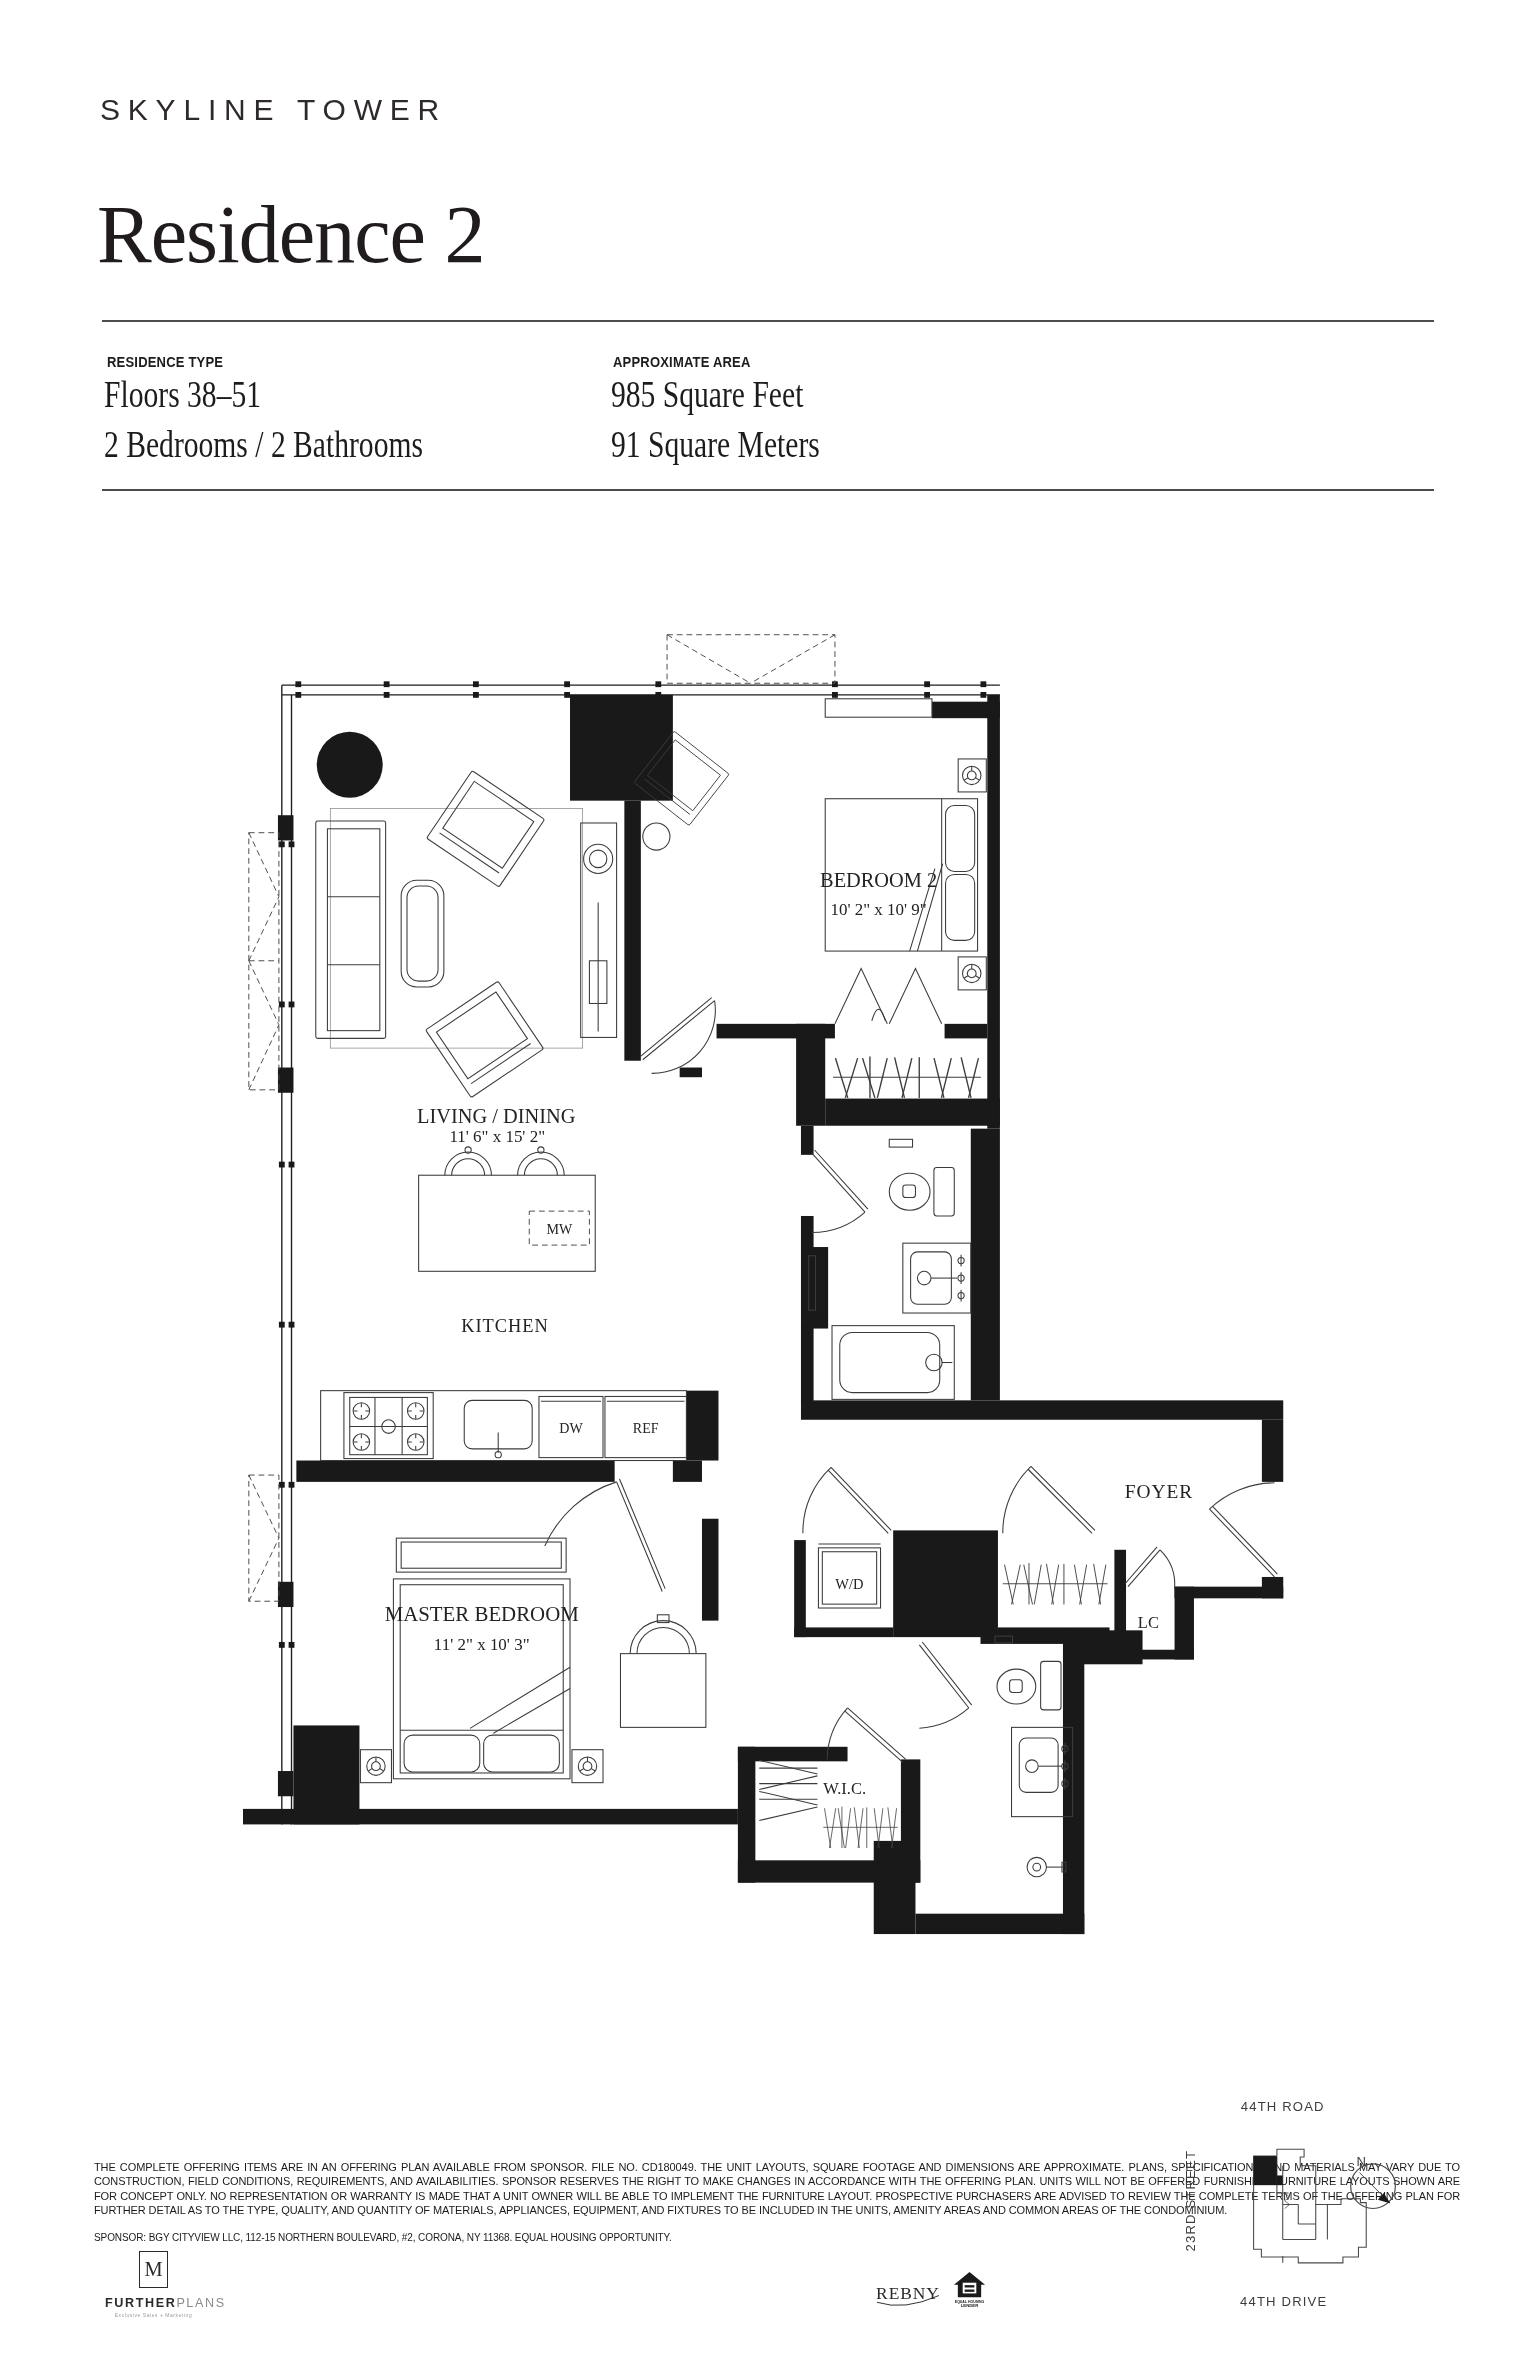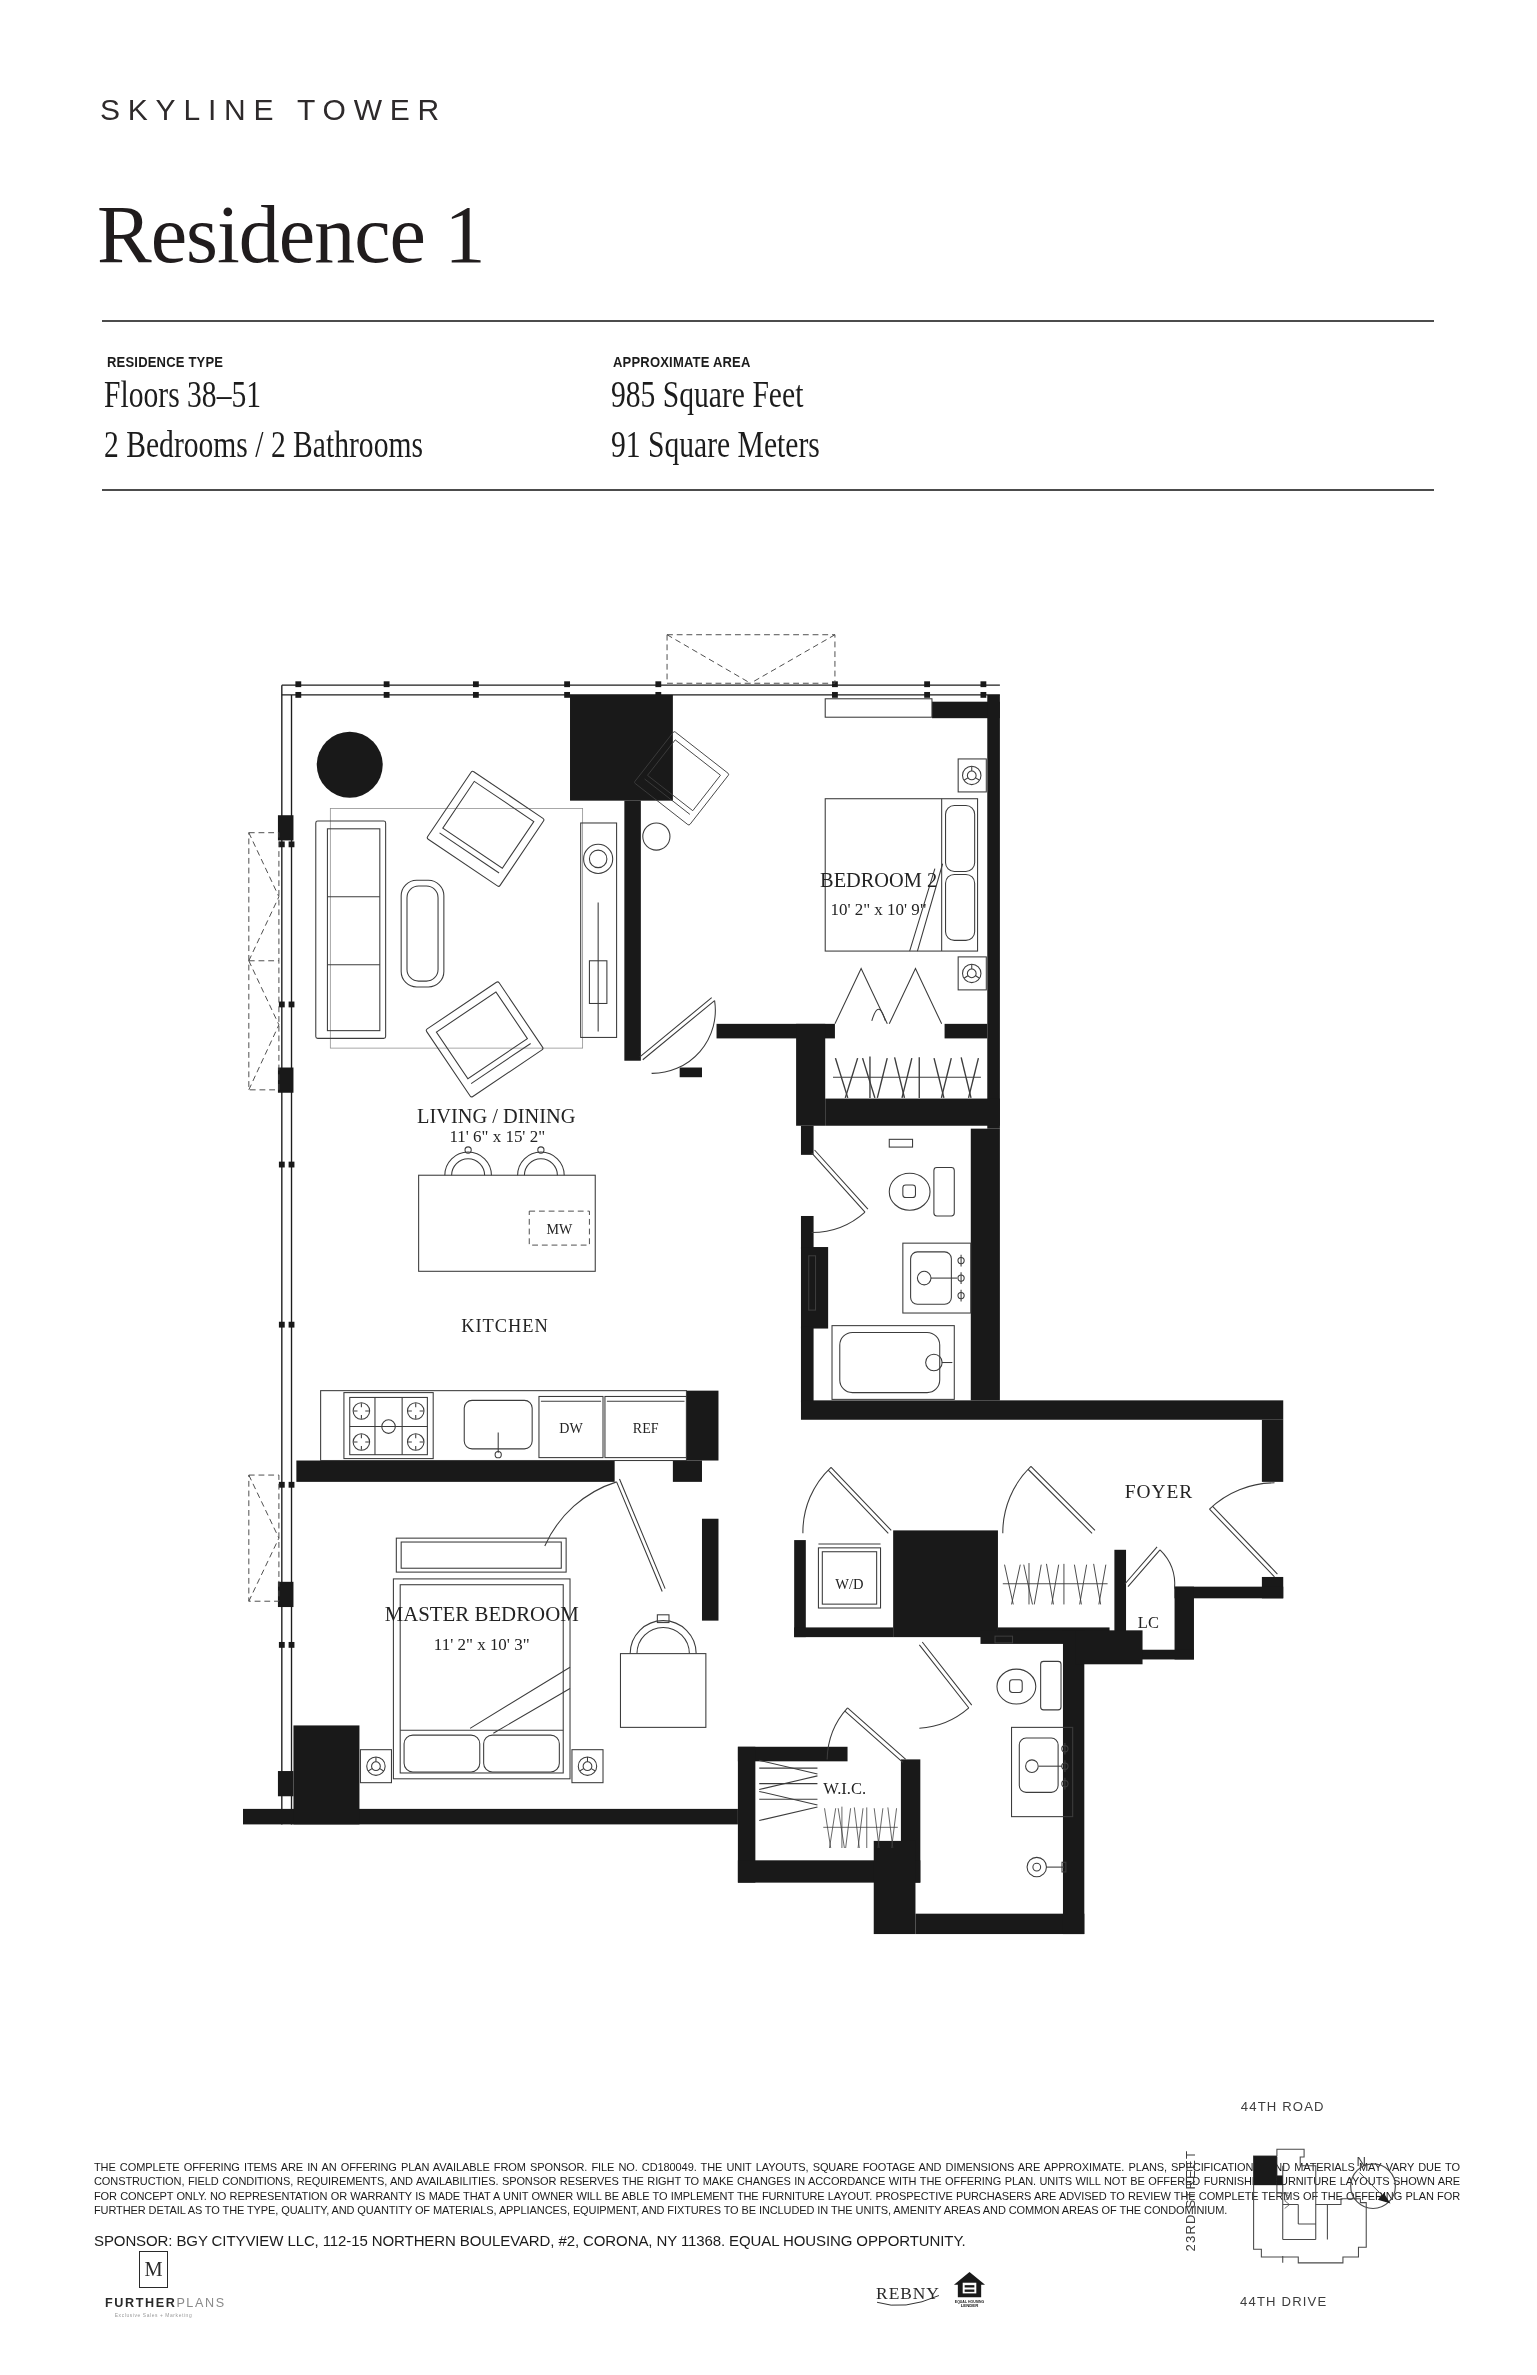--- a/index.html
+++ b/index.html
@@ -14,39 +14,39 @@
   .info-label{font-size:14px;font-weight:bold;letter-spacing:0.2px;color:#1c1c1c;transform:scaleX(0.93);transform-origin:left;}
   .info-big{font-family:"Liberation Serif",serif;font-size:37px;color:#1c1c1c;transform:scaleX(0.8);transform-origin:left;white-space:nowrap;}
   #plan-svg{left:243px;top:621px;}
   #plan-svg text{font-family:"Liberation Serif",serif;fill:#232323;}
   .wall{fill:#191919;stroke:none;}
   .ln{stroke:#3c3c3c;stroke-width:1.1;fill:none;}
   .lnthin{stroke:#8f8f8f;stroke-width:0.8;fill:none;}
   .dash{stroke:#4a4a4a;stroke-width:1;fill:none;stroke-dasharray:6 4;}
   .win{stroke:#1c1c1c;stroke-width:1.4;fill:none;}
   #disclaimer{left:94px;top:2160px;width:1366px;font-size:11px;line-height:1.3;color:#1b1b1b;text-align:justify;letter-spacing:-0.1px;transform:scaleX(1);}
-  #sponsor{left:94px;top:2232px;width:1164px;font-size:15px;color:#1b1b1b;letter-spacing:-0.1px;}
+  #sponsor{left:94px;top:2232px;width:1164px;font-size:10px;color:#1b1b1b;letter-spacing:-0.1px;}
   #ms-logo{left:105px;top:2251px;width:97px;text-align:center;}
   #ms-box{width:27px;height:35px;border:1.5px solid #2a2a2a;margin:0 auto 7.8px auto;font-family:"Liberation Serif",serif;font-size:20.4px;line-height:35px;color:#2a2a2a;}
   #ms-name{font-size:12.6px;letter-spacing:1.6px;color:#2a2a2a;white-space:nowrap;}
   #ms-name .bold{font-weight:bold;}
   #ms-name .light{color:#8a8a8a;}
   #ms-tag{font-size:4.9px;letter-spacing:0.6px;color:#9a9a9a;margin-top:2.9px;white-space:nowrap;}
   #rebny{left:871px;top:2282px;}
   #ehl{left:952px;top:2271px;}
   #keyplan-svg{left:1135px;top:2057px;}
   #keyplan-svg text{font-family:"Liberation Sans",sans-serif;fill:#3d3d3d;}
 </style>
 </head>
 <body>
 
 <div id="page">
 
   <div id="brand-logo" class="abs">SKYLINE TOWER</div>
-  <div id="page-title" class="abs">Residence 1</div>
+  <div id="page-title" class="abs">Residence 2</div>
   <div id="rule1" class="rule abs"></div>
 
   <div class="abs info-label" style="left:107px;top:354px;">RESIDENCE TYPE</div>
   <div class="abs info-big" style="left:104px;top:373px;">Floors 38–51</div>
   <div class="abs info-big" style="left:104px;top:423px;">2 Bedrooms / 2 Bathrooms</div>
   <div class="abs info-label" style="left:613px;top:354px;">APPROXIMATE AREA</div>
   <div class="abs info-big" style="left:611px;top:373px;">985 Square Feet</div>
   <div class="abs info-big" style="left:611px;top:423px;">91 Square Meters</div>
   <div id="rule2" class="rule abs"></div>
 

